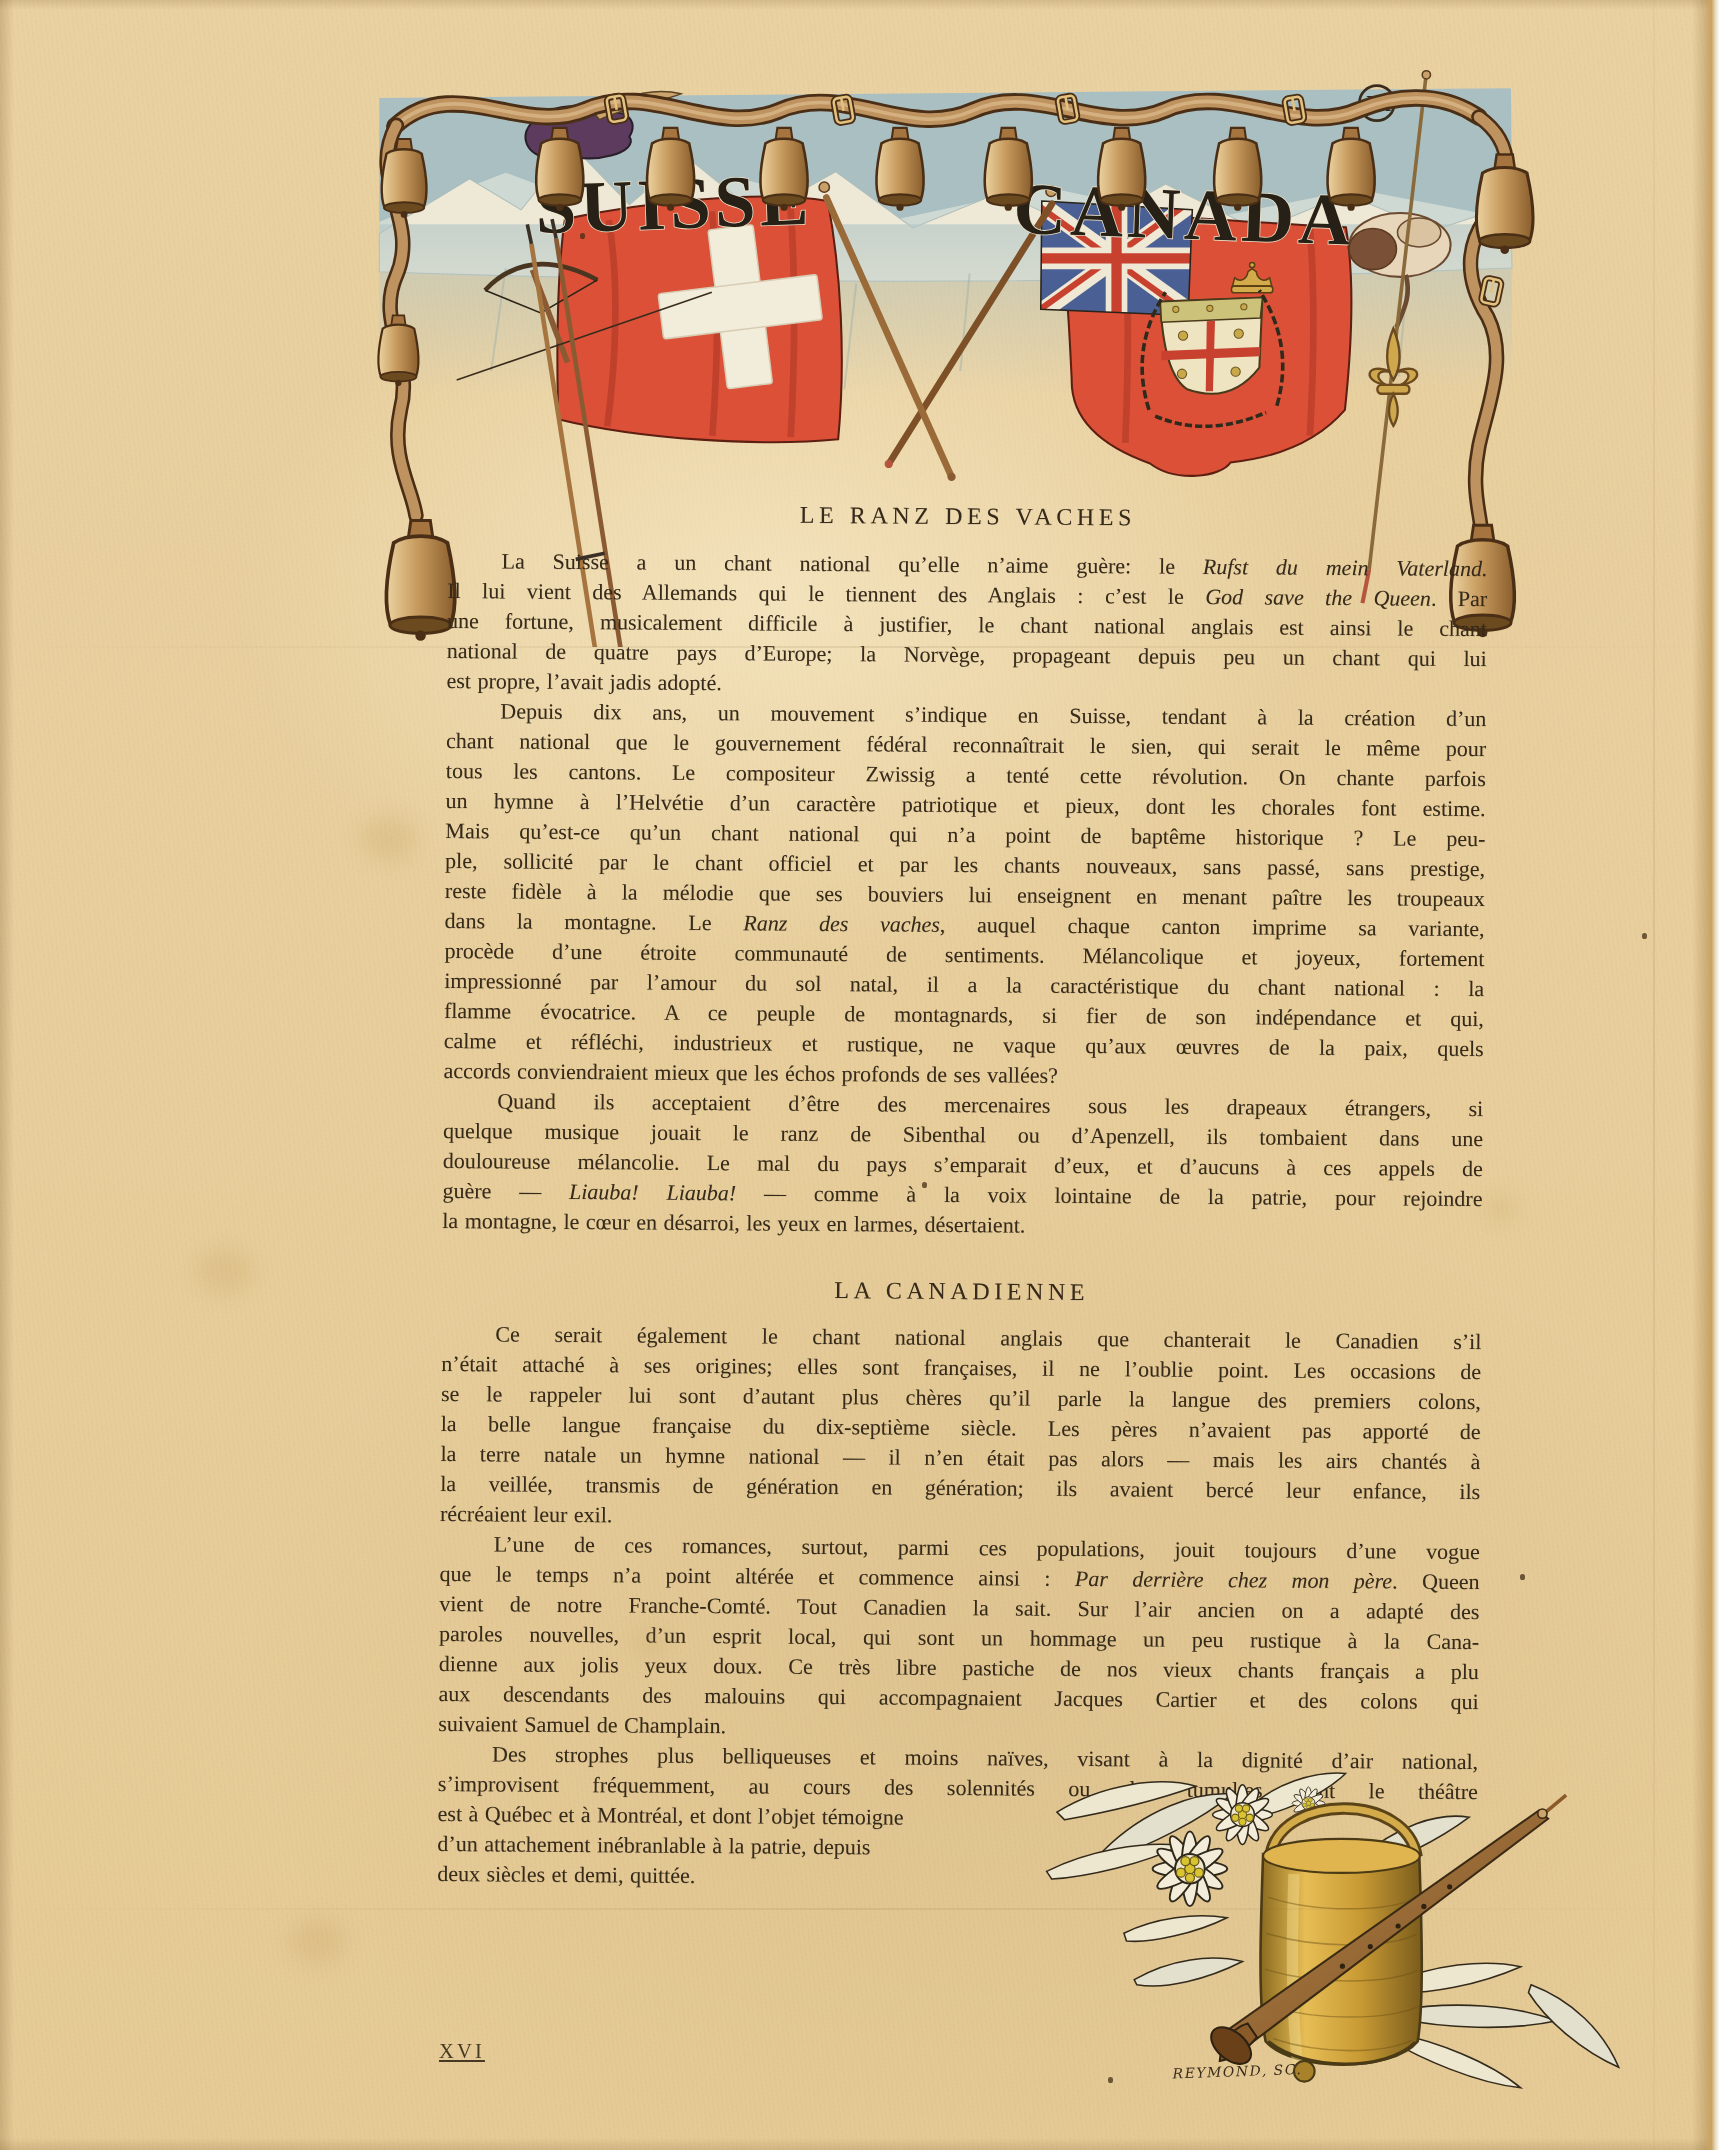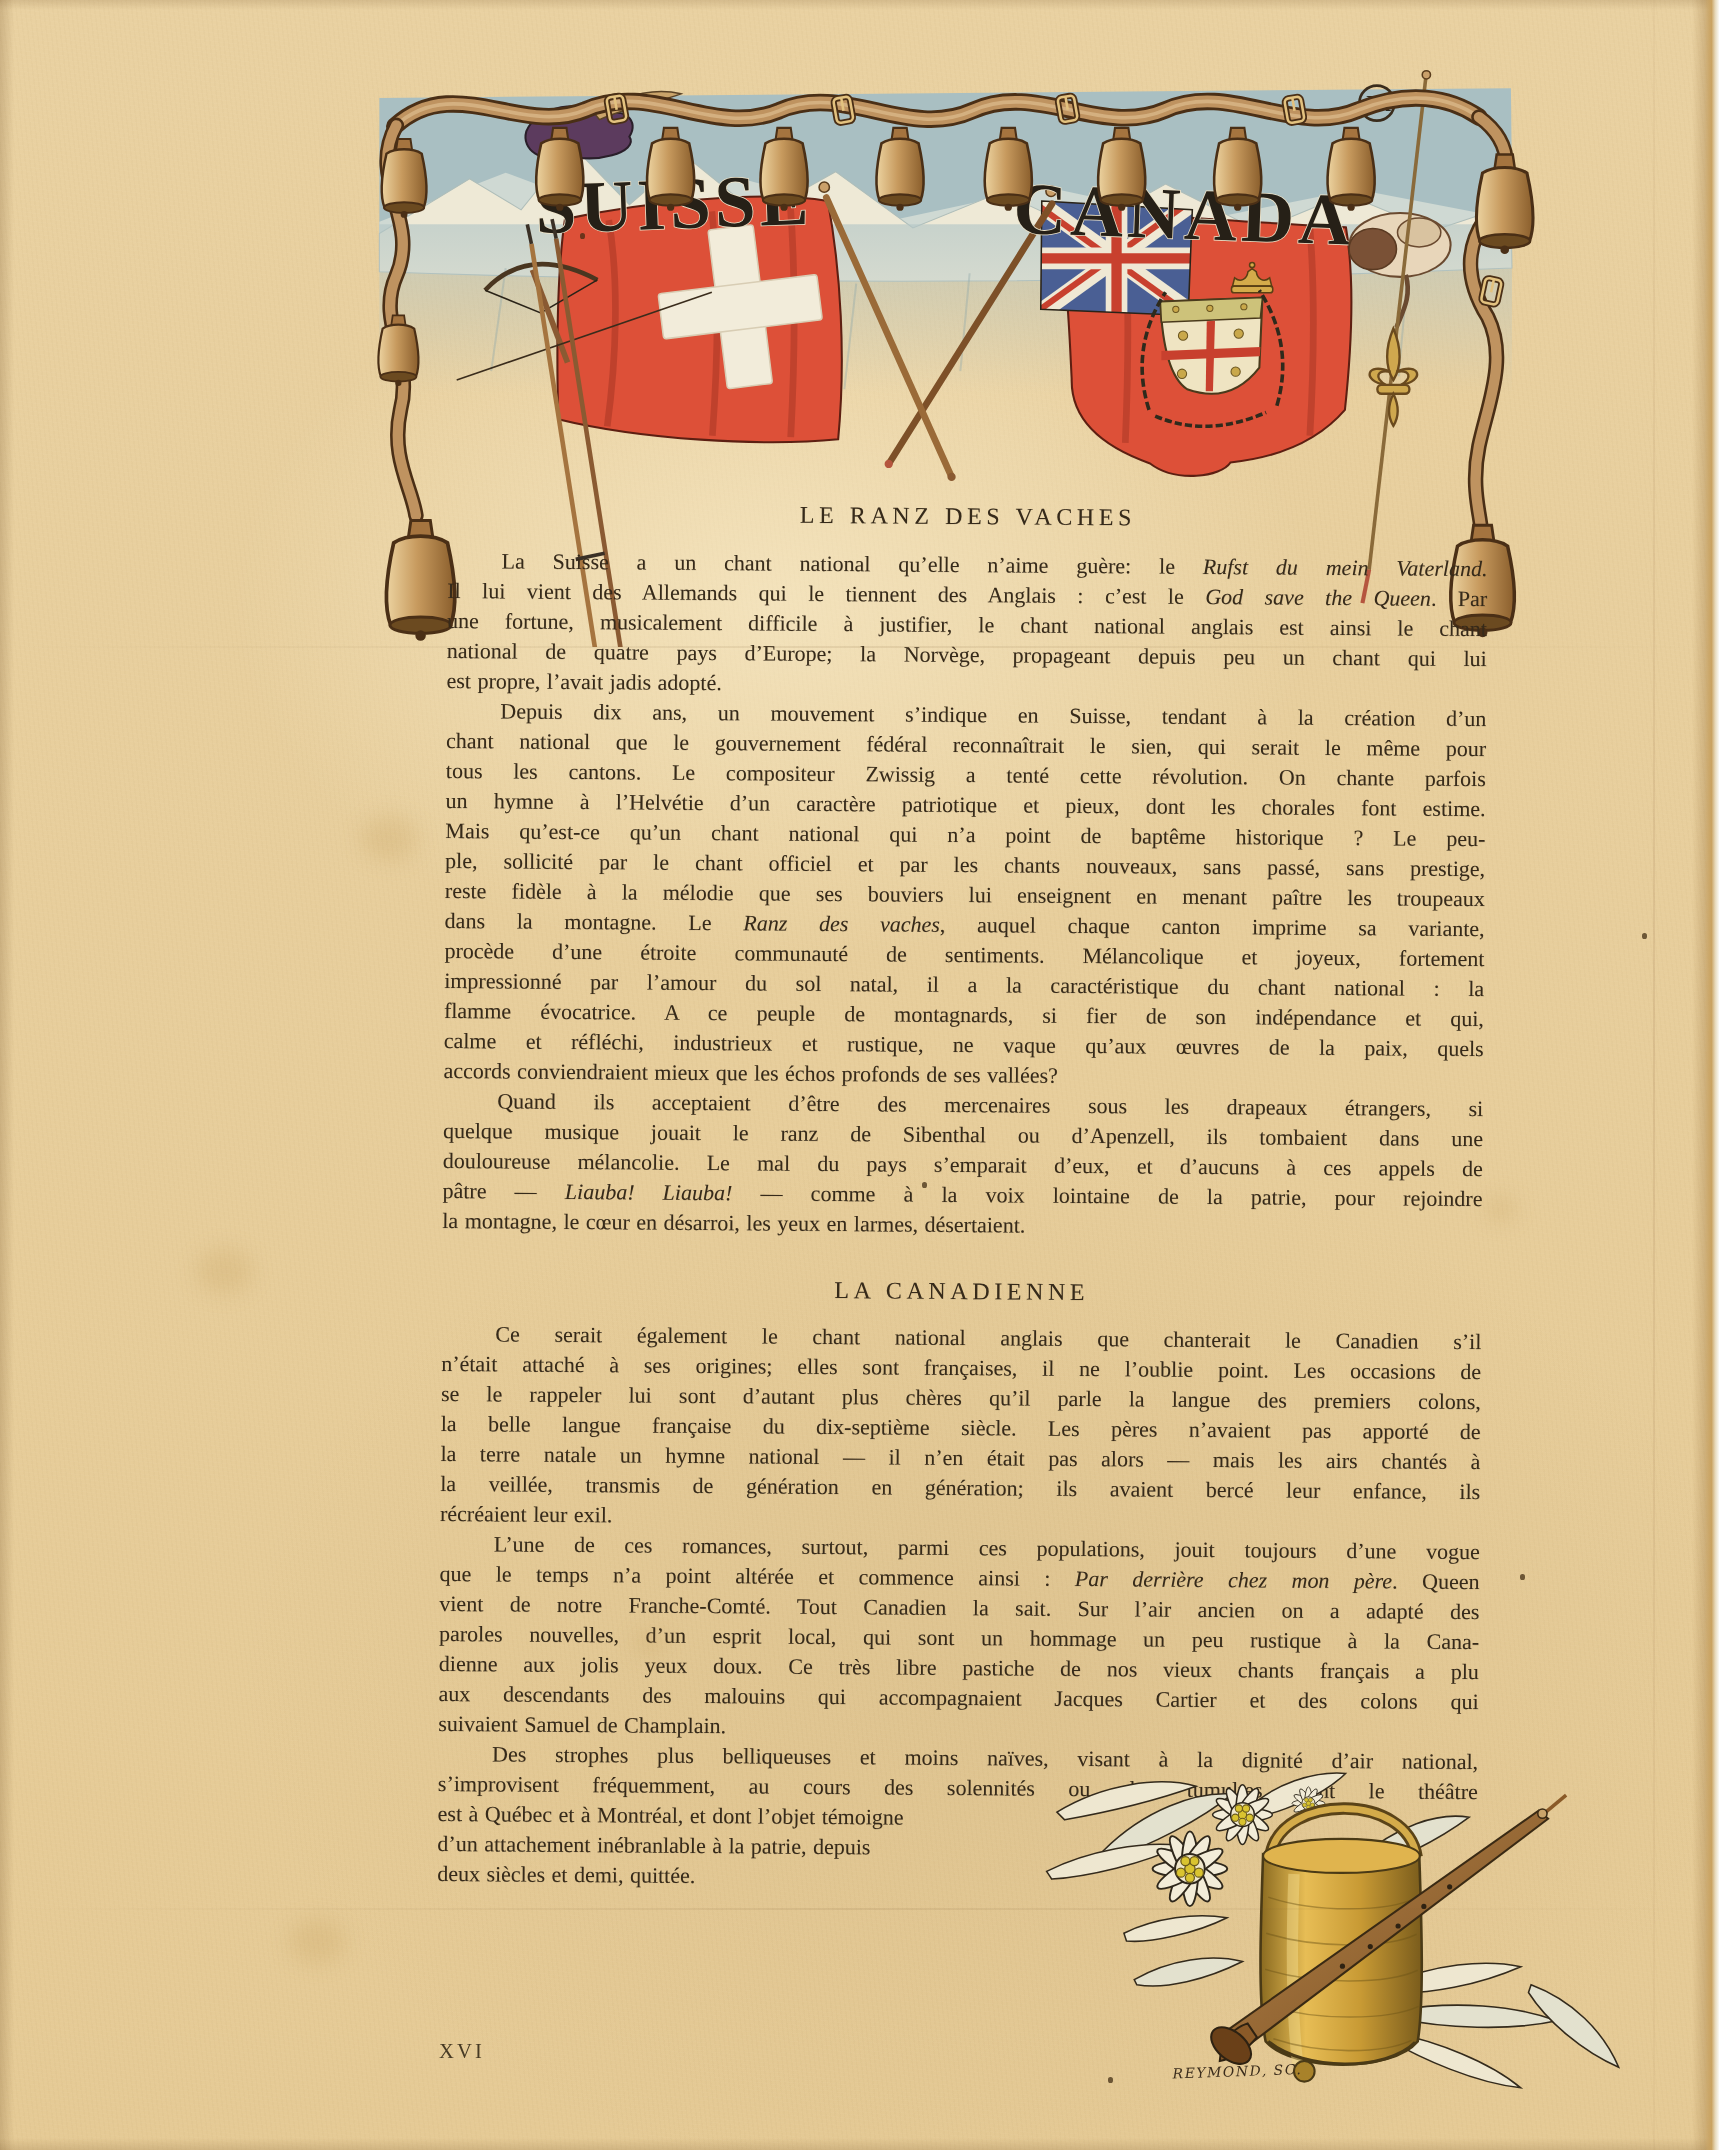--- a/index.html
+++ b/index.html
@@ -42,21 +42,21 @@
     text-shadow:0.3px 0.3px 0 rgba(54,42,26,.22);
   }
   .heading{font-size:24px; letter-spacing:4.6px; height:31px; line-height:31px; text-align:center;}
   .heading.first{margin-bottom:17.5px;}
   .heading:not(.first){margin-top:36px; margin-bottom:16.5px;}
   .line{height:30px; line-height:30px; text-align:justify; text-align-last:justify;}
   .line.end{text-align-last:left;}
   .line.in{text-indent:54px;}
   .line.nw{width:567px; text-align-last:left;}
   .line em{font-style:italic;}
-  .pageno{position:absolute; left:439px; top:2040px; font-size:20.6px; letter-spacing:3.1px; color:#473a24;}
+  .pageno{position:absolute; left:439px; top:2040px; font-size:20.6px; letter-spacing:3.1px; color:#473a24;text-decoration:underline;}
   svg text{user-select:none;}
 </style>
 </head>
 <body>
 
 <div class="page">
 
   <svg class="art" style="left:351px;top:49px" width="1196" height="598" viewBox="0 0 2320 1160">
     <defs>
       <linearGradient id="bellG" x1="0" y1="0" x2="1" y2="0">
@@ -265,21 +265,21 @@
       <div class="line"><span>reste fidèle à la mélodie que ses bouviers lui enseignent en menant paître les troupeaux</span></div>
       <div class="line"><span>dans la montagne. Le </span><em>Ranz des vaches</em><span>, auquel chaque canton imprime sa variante,</span></div>
       <div class="line"><span>procède d’une étroite communauté de sentiments. Mélancolique et joyeux, fortement</span></div>
       <div class="line"><span>impressionné par l’amour du sol natal, il a la caractéristique du chant national : la</span></div>
       <div class="line"><span>flamme évocatrice. A ce peuple de montagnards, si fier de son indépendance et qui,</span></div>
       <div class="line"><span>calme et réfléchi, industrieux et rustique, ne vaque qu’aux œuvres de la paix, quels</span></div>
       <div class="line end"><span>accords conviendraient mieux que les échos profonds de ses vallées?</span></div>
       <div class="line in"><span>Quand ils acceptaient d’être des mercenaires sous les drapeaux étrangers, si</span></div>
       <div class="line"><span>quelque musique jouait le ranz de Sibenthal ou d’Apenzell, ils tombaient dans une</span></div>
       <div class="line"><span>douloureuse mélancolie. Le mal du pays s’emparait d’eux, et d’aucuns à ces appels de</span></div>
-      <div class="line"><span>pâtre — </span><em>Liauba! Liauba!</em><span> — comme à la voix lointaine de la patrie, pour rejoindre</span></div>
+      <div class="line"><span>guère — </span><em>Liauba! Liauba!</em><span> — comme à la voix lointaine de la patrie, pour rejoindre</span></div>
       <div class="line end"><span>la montagne, le cœur en désarroi, les yeux en larmes, désertaient.</span></div>
       <div class="heading">LA CANADIENNE</div>
       <div class="line in"><span>Ce serait également le chant national anglais que chanterait le Canadien s’il</span></div>
       <div class="line"><span>n’était attaché à ses origines; elles sont françaises, il ne l’oublie point. Les occasions de</span></div>
       <div class="line"><span>se le rappeler lui sont d’autant plus chères qu’il parle la langue des premiers colons,</span></div>
       <div class="line"><span>la belle langue française du dix-septième siècle. Les pères n’avaient pas apporté de</span></div>
       <div class="line"><span>la terre natale un hymne national — il n’en était pas alors — mais les airs chantés à</span></div>
       <div class="line"><span>la veillée, transmis de génération en génération; ils avaient bercé leur enfance, ils</span></div>
       <div class="line end"><span>récréaient leur exil.</span></div>
       <div class="line in"><span>L’une de ces romances, surtout, parmi ces populations, jouit toujours d’une vogue</span></div>

